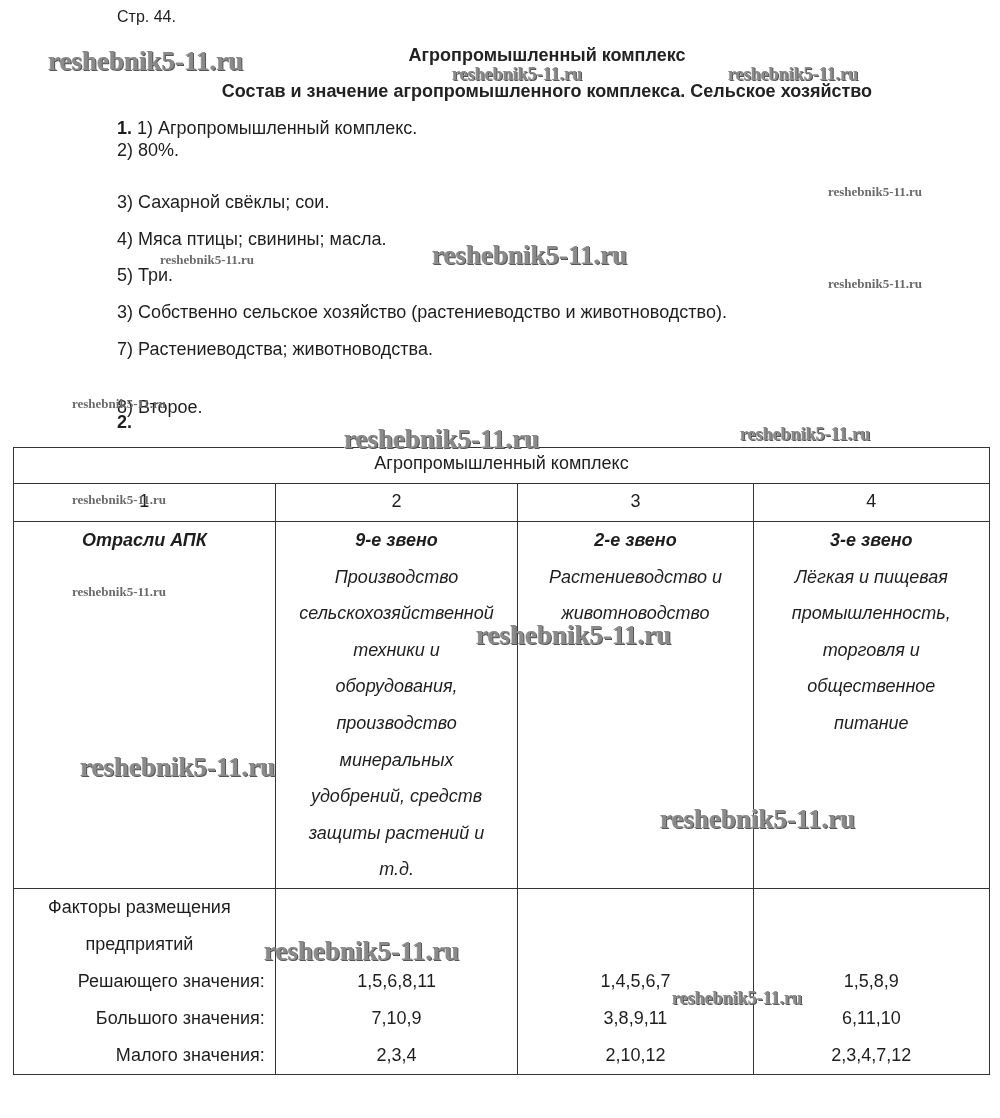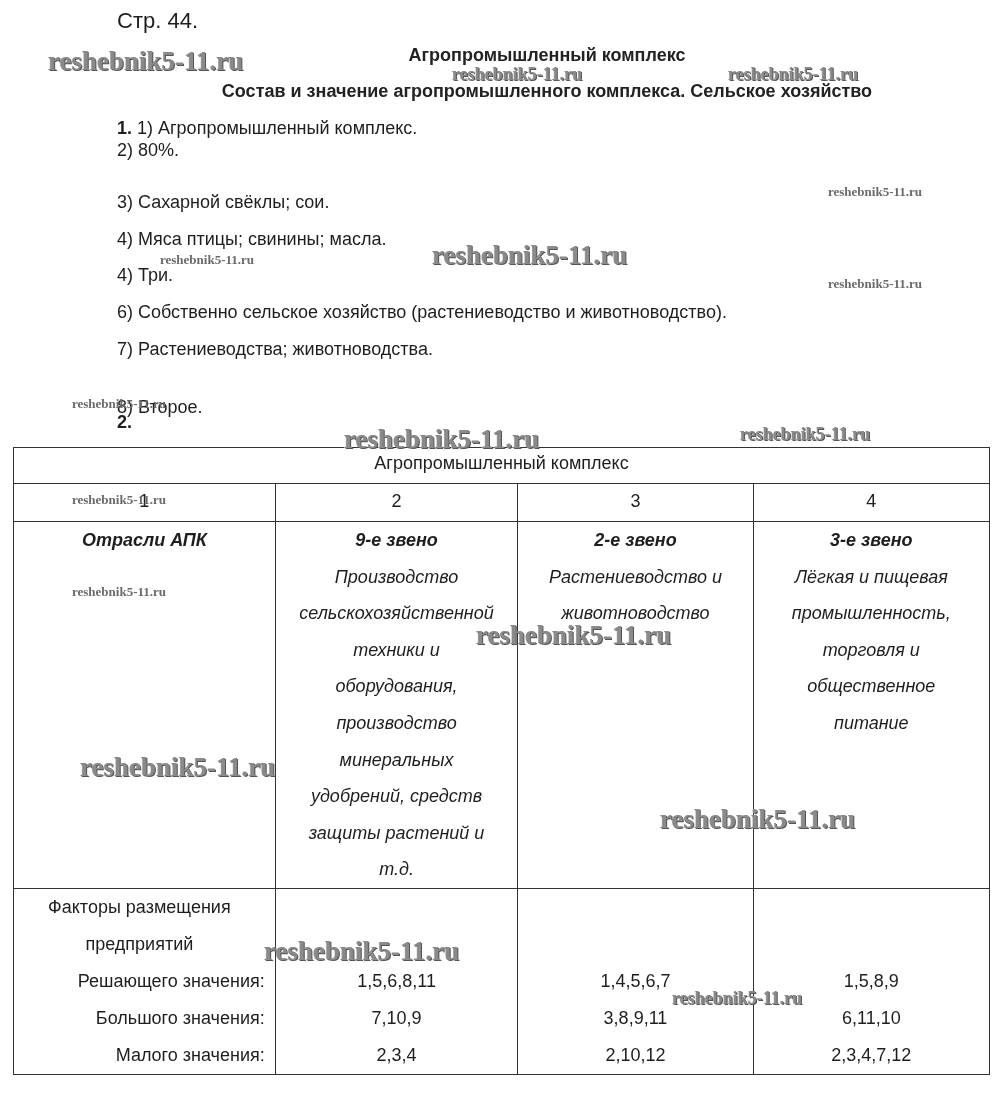--- a/index.html
+++ b/index.html
@@ -1,19 +1,19 @@
 <!DOCTYPE html>
 <html><head>
 <meta charset="utf-8">
 <style>
   html, body { margin: 0; padding: 0; background: #ffffff; }
   body { width: 1000px; height: 1118px; position: relative; overflow: hidden;
          font-family: "Liberation Sans", sans-serif; color: #1e1e1e; }
   .abs { position: absolute; white-space: nowrap; }
-  .page-label { left: 117px; top: 8px; font-size: 22px; }
+  .page-label { left: 117px; top: 8px; font-size: 16px; }
   .title1 { left: 0; width: 1094px; top: 45px; font-size: 18px; text-align: center; font-weight: bold; color: #222; }
   .title2 { left: 0; width: 1094px; top: 81px; font-size: 18px; text-align: center; font-weight: bold; color: #222; }
   .ans { left: 117px; font-size: 18px; }
   .ans b { font-weight: bold; }
   .task2 { left: 117px; top: 412px; font-size: 18px; font-weight: bold; }
 
   .wm { position: absolute; white-space: nowrap; font-family: "Liberation Serif", serif;
         font-weight: bold; color: #8a8a8a; letter-spacing: 0px;
         text-shadow: 1px 1px 0 #555, -0.5px -0.5px 0 #bdbdbd; pointer-events: none; }
   .wm.big { font-size: 27px; }
@@ -38,22 +38,22 @@
 <body>
 
 <div class="abs page-label">Стр. 44.</div>
 <div class="abs title1">Агропромышленный комплекс</div>
 <div class="abs title2">Состав и значение агропромышленного комплекса. Сельское хозяйство</div>
 
 <div class="abs ans" style="top:118px"><b>1.</b> <span>1) Агропромышленный комплекс.</span></div>
 <div class="abs ans" style="top:140px">2) 80%.</div>
 <div class="abs ans" style="top:192px">3) Сахарной свёклы; сои.</div>
 <div class="abs ans" style="top:229px">4) Мяса птицы; свинины; масла.</div>
-<div class="abs ans" style="top:265px">4) Три.</div>
-<div class="abs ans" style="top:302px">6) Собственно сельское хозяйство (растениеводство и животноводство).</div>
+<div class="abs ans" style="top:265px">5) Три.</div>
+<div class="abs ans" style="top:302px">3) Собственно сельское хозяйство (растениеводство и животноводство).</div>
 <div class="abs ans" style="top:339px">7) Растениеводства; животноводства.</div>
 <div class="abs ans" style="top:397px">8) Второе.</div>
 <div class="abs task2">2.</div>
 
 <table class="apk">
   <tbody>
       <tr>
     <td colspan="4" class="t-title">Агропромышленный комплекс</td>
   </tr>
   <tr class="t-num">

